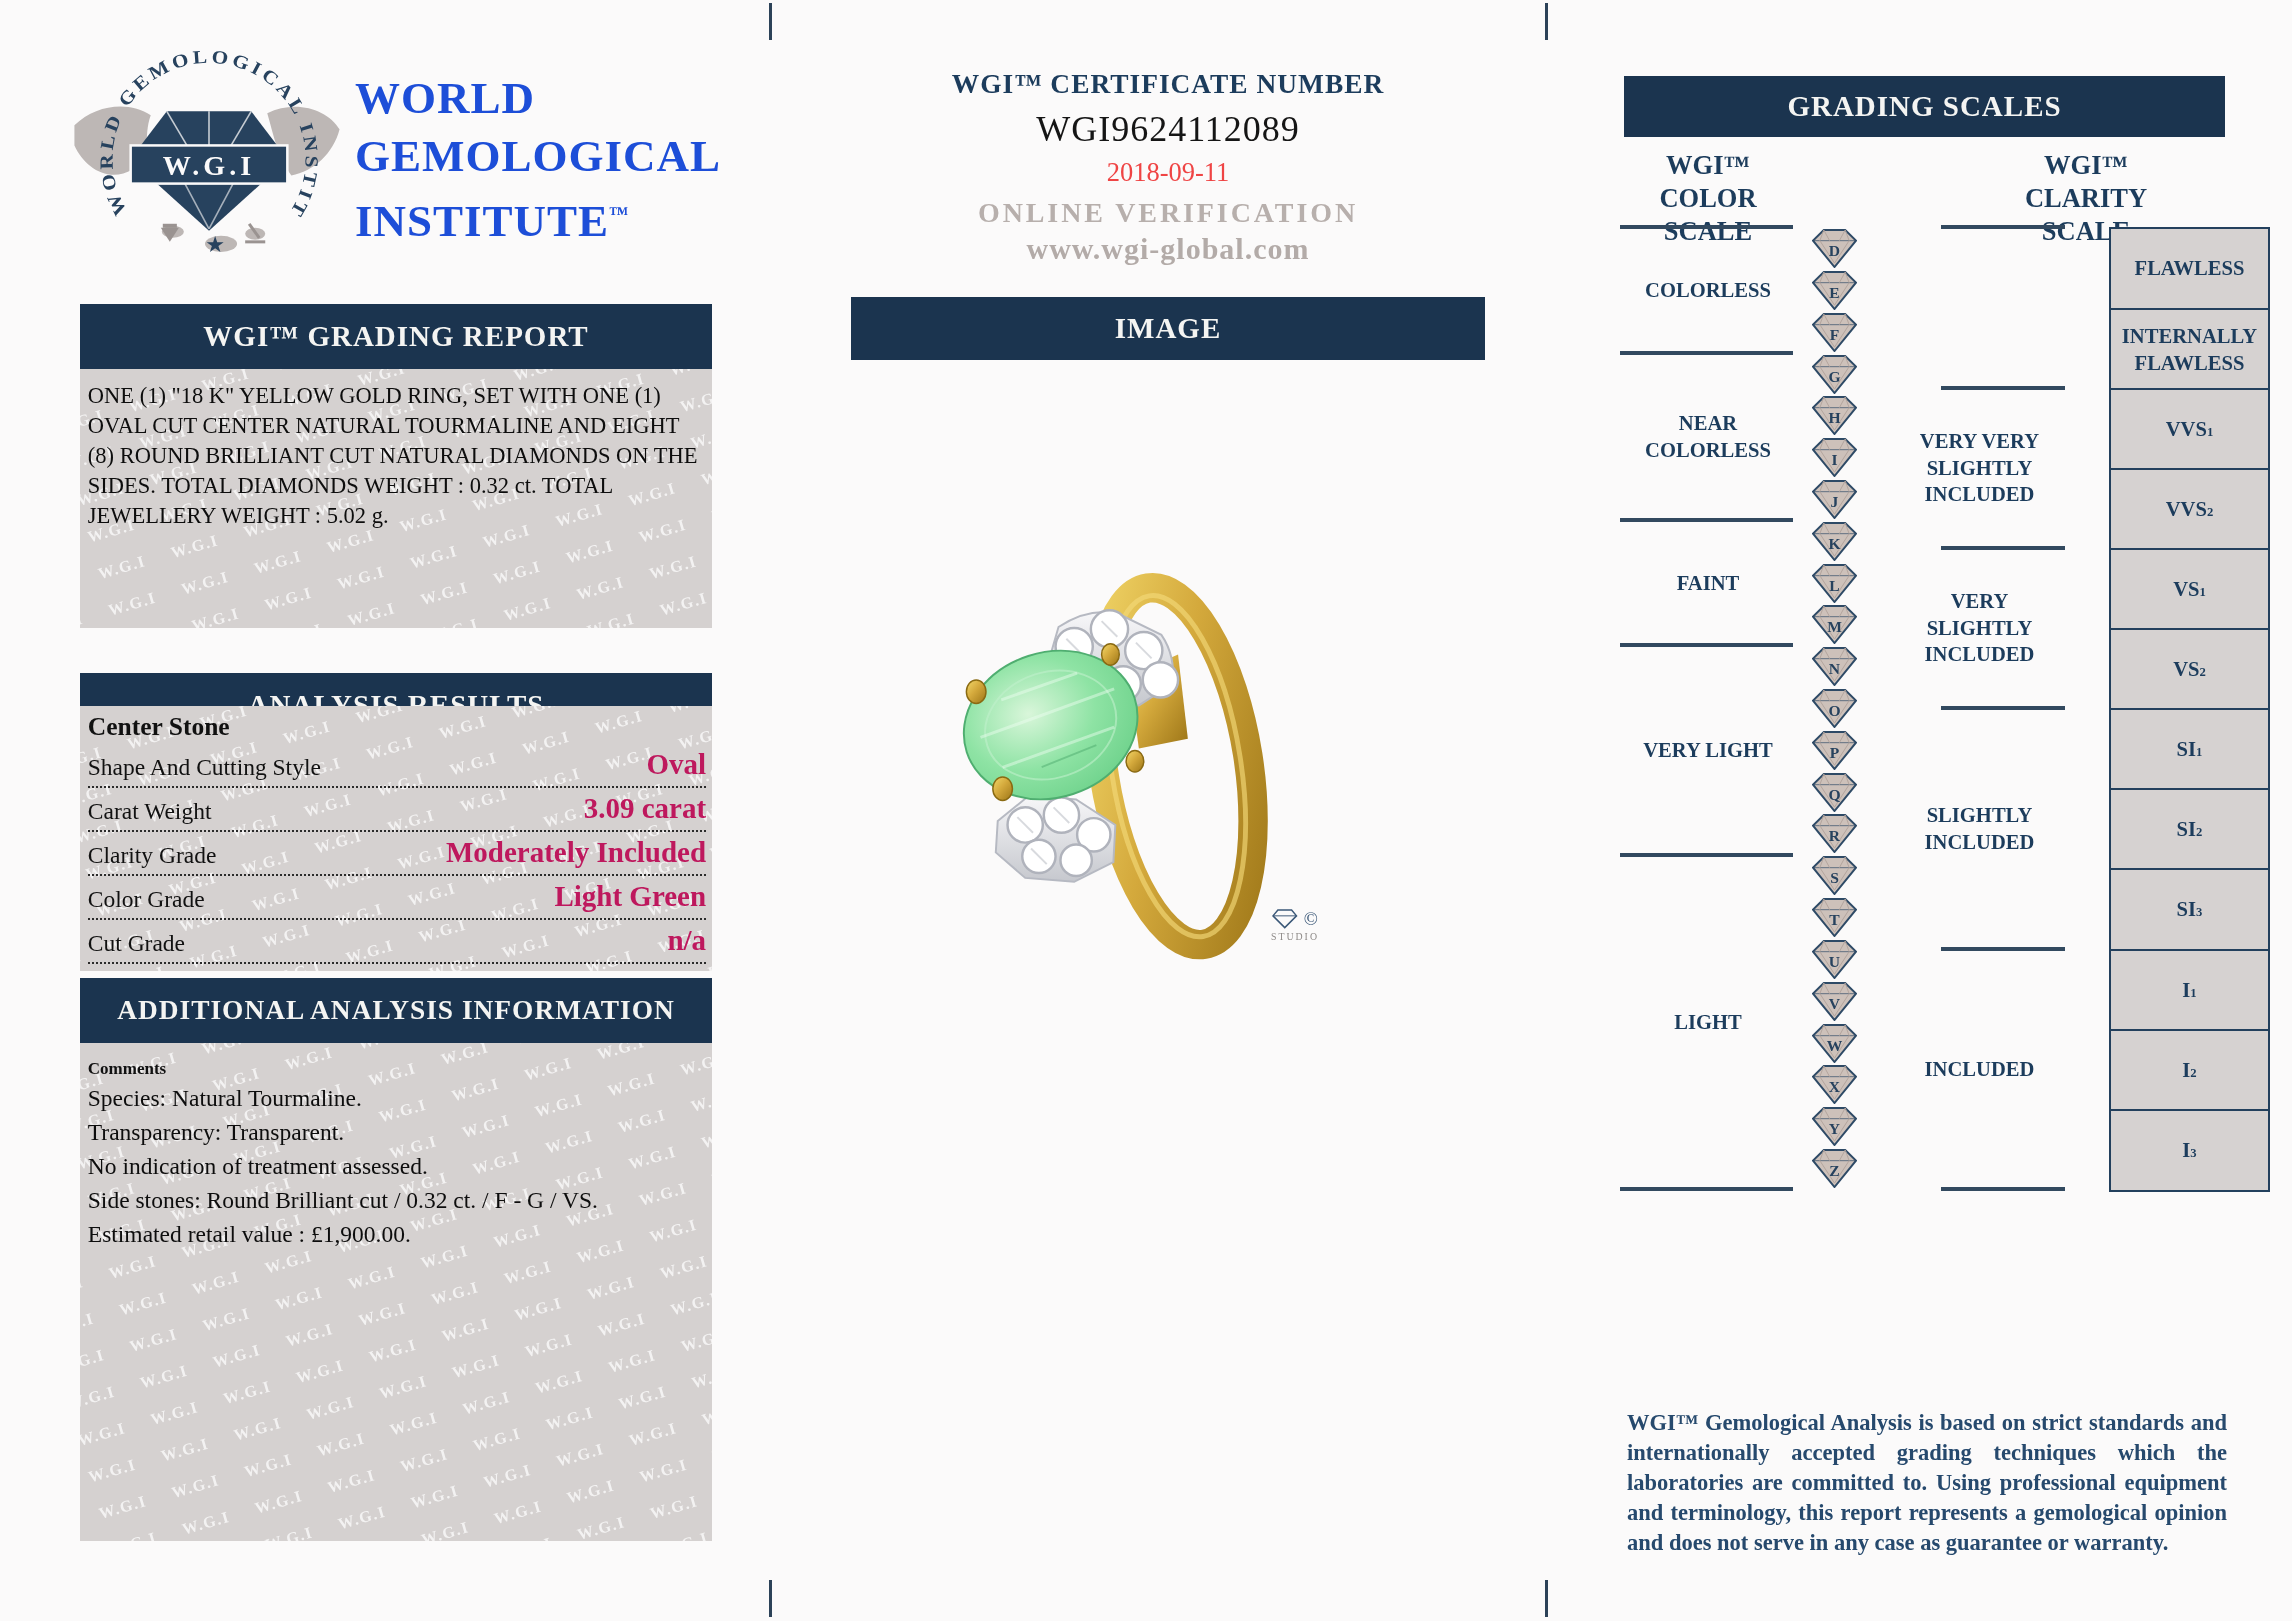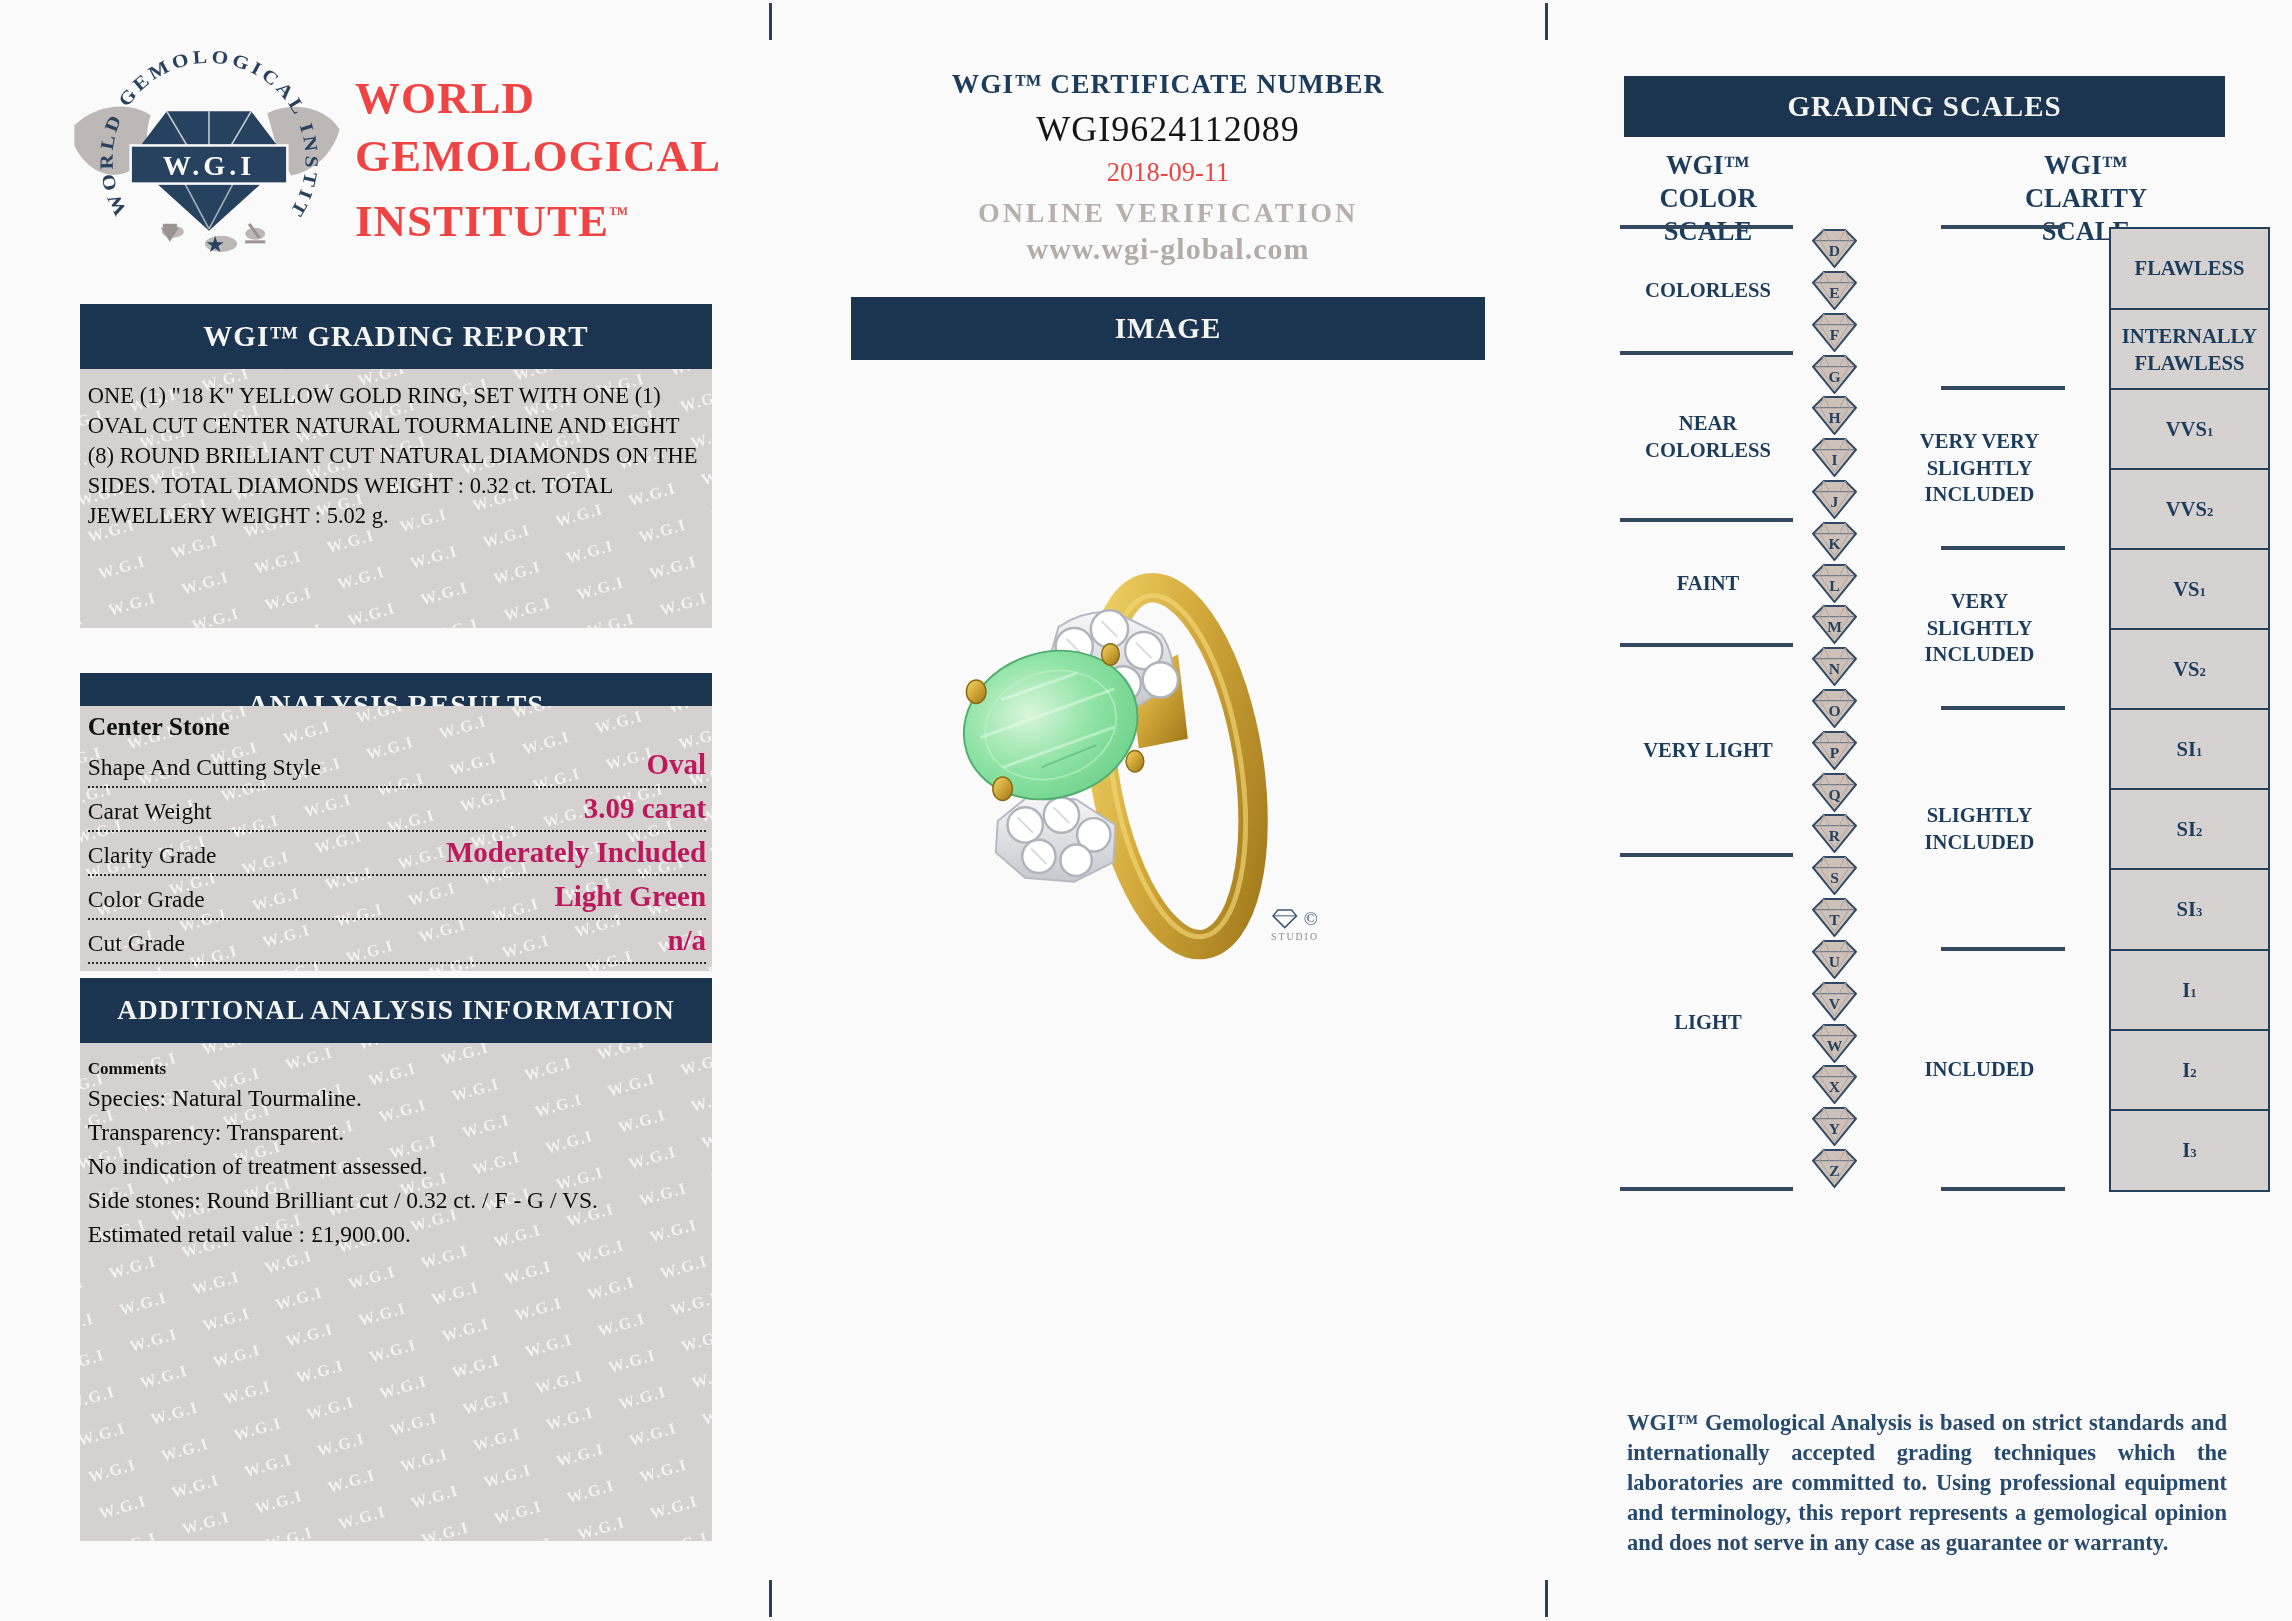--- a/index.html
+++ b/index.html
@@ -21,21 +21,21 @@
   .grayblock{position:absolute;left:80px;width:632px;background:#d5d1d0;overflow:hidden;}
   .wm{position:absolute;inset:0;overflow:hidden;pointer-events:none;}
   .wm-inner{
     position:absolute;left:-18%;top:-59px;width:150%;height:220%;
     transform:rotate(-16deg);
     color:rgba(255,255,255,.72);font-weight:bold;font-size:16px;
     word-spacing:29px;line-height:38px;letter-spacing:1.5px;
   }
   .blk-content{position:relative;z-index:1;}
   
-  .mast-line{font-weight:bold;color:#ef4444;font-size:45px;line-height:58px;letter-spacing:1px;}
+  .mast-line{font-weight:bold;color:#1d4ed8;font-size:45px;line-height:58px;letter-spacing:1px;}
   .mast-line sup{font-size:19.6px;}
   
   .desc{padding:11.8px 9.8px 0 7.8px;font-size:22.5px;line-height:30px;color:#0d0d0d;}
   
   .sec-heading{font-weight:bold;color:#111;font-size:25.5px;padding:5.9px 0 2px 7.8px;}
   .a-row{
     display:flex;justify-content:space-between;align-items:flex-end;
     height:44px;margin:0 5.9px 0 7.8px;border-bottom:2.9px dotted #2b2b2b;
     padding-bottom:4.9px;box-sizing:border-box;
   }

